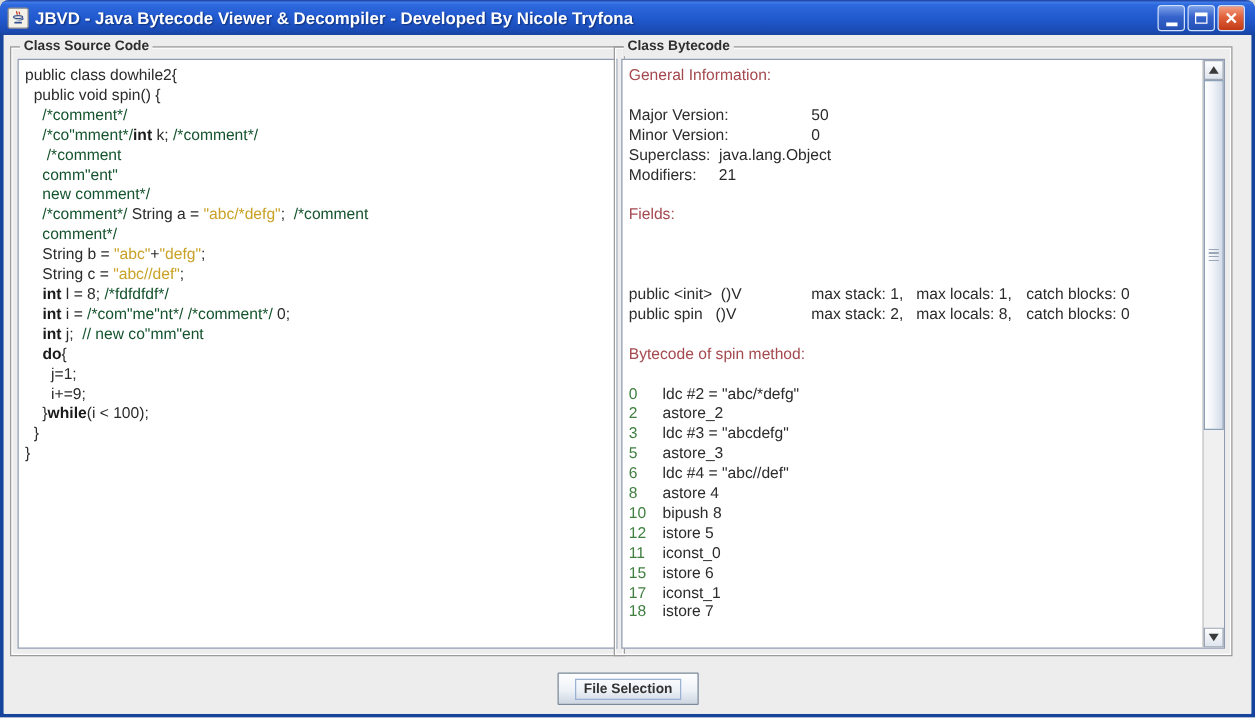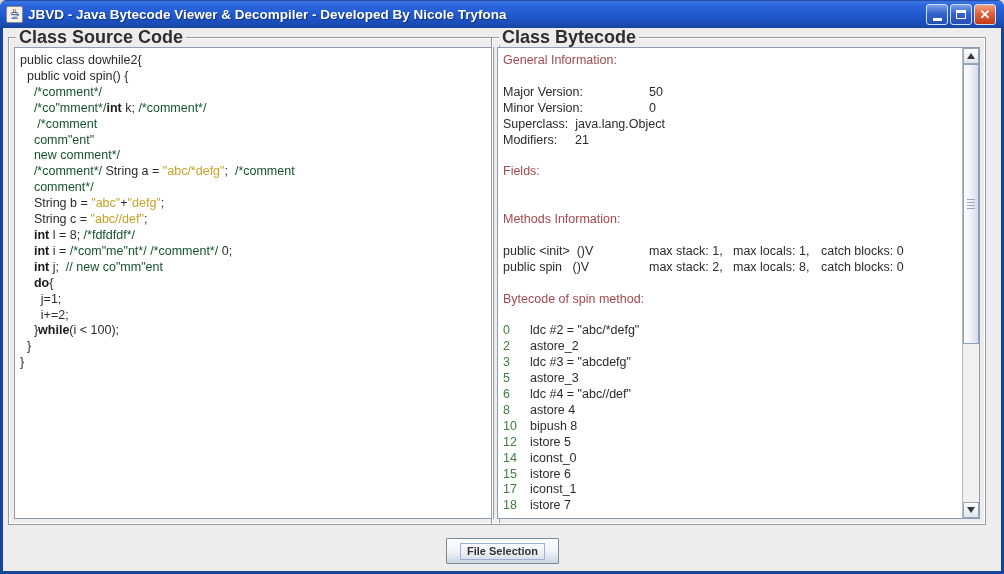--- a/index.html
+++ b/index.html
@@ -37,21 +37,21 @@
   .win-btn.blue { background: linear-gradient(180deg, #7da1ea 0%, #3563cc 45%, #2450b4 100%); }
   .win-btn.red  { background: linear-gradient(180deg, #f2a083 0%, #e1613a 45%, #c23a17 100%); }
   .glyph-min { width: 9px; height: 3px; background: #fff; margin-top: 10px; }
   .glyph-max { width: 10px; height: 9px; border: 1px solid #fff; border-top: 3px solid #fff; }
   .glyph-close { color: #fff; font-weight: bold; font-size: 13px; line-height: 1; }
   
   .content { position: absolute; top: 28px; left: 0; right: 0; bottom: 0; background: #EDEDED; }
   .titled-panel { position: absolute; border: 1px solid #9b9b9b; box-shadow: 1px 1px 0 #ffffff inset, -1px -1px 0 #ffffff inset; }
   .panel-title {
     position: absolute; top: -8px; left: 7px; background: #EDEDED; padding: 0 3px;
-    font-weight: bold; font-size: 18px; color: #2e2e2e; line-height: 15px;
+    font-weight: bold; font-size: 11px; color: #2e2e2e; line-height: 15px;
   }
   .panel-source   { left: 5px;  top: 9px; width: 492px; height: 488px; }
   .panel-bytecode { left: 488px; top: 9px; width: 495px; height: 488px; }
   .white-area {
     position: absolute; left: 5px; right: 5px; top: 9px; bottom: 5px;
     background: #ffffff; border: 1px solid #8e9bb0; display: flex;
   }
   .text-pane { flex: 1 1 auto; overflow: hidden; padding: 5px 4px 20px 5px; }
   .tline { white-space: pre; font-size: 12.5px; line-height: 15.9px; color: #1a1a1a; }
   .seg-kw  { font-weight: bold; color: #1a1a1a; }
@@ -134,21 +134,21 @@
             <div class="tline"><span class="seg-cm">    new comment*/</span></div>
             <div class="tline"><span class="seg-cm">    /*comment*/</span><span class="seg-code"> String a = </span><span class="seg-str">"abc/*defg"</span><span class="seg-code">;  </span><span class="seg-cm">/*comment</span></div>
             <div class="tline"><span class="seg-cm">    comment*/</span></div>
             <div class="tline"><span class="seg-code">    String b = </span><span class="seg-str">"abc"</span><span class="seg-code">+</span><span class="seg-str">"defg"</span><span class="seg-code">;</span></div>
             <div class="tline"><span class="seg-code">    String c = </span><span class="seg-str">"abc//def"</span><span class="seg-code">;</span></div>
             <div class="tline"><span class="seg-code">    </span><span class="seg-kw">int</span><span class="seg-code"> l = 8; </span><span class="seg-cm">/*fdfdfdf*/</span></div>
             <div class="tline"><span class="seg-code">    </span><span class="seg-kw">int</span><span class="seg-code"> i = </span><span class="seg-cm">/*com"me"nt*/</span><span class="seg-code"> </span><span class="seg-cm">/*comment*/</span><span class="seg-code"> 0;</span></div>
             <div class="tline"><span class="seg-code">    </span><span class="seg-kw">int</span><span class="seg-code"> j;  </span><span class="seg-cm">// new co"mm"ent</span></div>
             <div class="tline"><span class="seg-code">    </span><span class="seg-kw">do</span><span class="seg-code">{</span></div>
             <div class="tline"><span class="seg-code">      j=1;</span></div>
-            <div class="tline"><span class="seg-code">      i+=2;</span></div>
+            <div class="tline"><span class="seg-code">      i+=9;</span></div>
             <div class="tline"><span class="seg-code">    }</span><span class="seg-kw">while</span><span class="seg-code">(i &lt; 100);</span></div>
             <div class="tline"><span class="seg-code">  }</span></div>
             <div class="tline"><span class="seg-code">}</span></div>
           </div>
       </div>
     </div>
 
     <div class="titled-panel panel-bytecode">
       <div class="panel-title">Class Bytecode</div>
       <div class="white-area">
@@ -156,36 +156,35 @@
             <div class="tline"><span class="seg-hdr">General Information:</span></div>
             <div class="tline">&nbsp;</div>
             <div class="tline"><span class="seg-code" style="display: inline-block; width: 146px;">Major Version:</span><span class="seg-code">50</span></div>
             <div class="tline"><span class="seg-code" style="display: inline-block; width: 146px;">Minor Version:</span><span class="seg-code">0</span></div>
             <div class="tline"><span class="seg-code">Superclass:  java.lang.Object</span></div>
             <div class="tline"><span class="seg-code" style="display: inline-block; width: 72px;">Modifiers:</span><span class="seg-code">21</span></div>
             <div class="tline">&nbsp;</div>
             <div class="tline"><span class="seg-hdr">Fields:</span></div>
             <div class="tline">&nbsp;</div>
             <div class="tline">&nbsp;</div>
-            <div class="tline"><span class="seg-hdr">Methods Information:</span></div>
             <div class="tline">&nbsp;</div>
             <div class="tline"><span class="seg-code" style="display: inline-block; width: 146px;">public &lt;init&gt;  ()V</span><span class="seg-code" style="display: inline-block; width: 84px;">max stack: 1,</span><span class="seg-code" style="display: inline-block; width: 88px;">max locals: 1,</span><span class="seg-code">catch blocks: 0</span></div>
             <div class="tline"><span class="seg-code" style="display: inline-block; width: 146px;">public spin   ()V</span><span class="seg-code" style="display: inline-block; width: 84px;">max stack: 2,</span><span class="seg-code" style="display: inline-block; width: 88px;">max locals: 8,</span><span class="seg-code">catch blocks: 0</span></div>
             <div class="tline">&nbsp;</div>
             <div class="tline"><span class="seg-hdr">Bytecode of spin method:</span></div>
             <div class="tline">&nbsp;</div>
             <div class="tline"><span class="seg-off" style="display: inline-block; width: 27px;">0</span><span class="seg-code">ldc #2 = "abc/*defg"</span></div>
             <div class="tline"><span class="seg-off" style="display: inline-block; width: 27px;">2</span><span class="seg-code">astore_2</span></div>
             <div class="tline"><span class="seg-off" style="display: inline-block; width: 27px;">3</span><span class="seg-code">ldc #3 = "abcdefg"</span></div>
             <div class="tline"><span class="seg-off" style="display: inline-block; width: 27px;">5</span><span class="seg-code">astore_3</span></div>
             <div class="tline"><span class="seg-off" style="display: inline-block; width: 27px;">6</span><span class="seg-code">ldc #4 = "abc//def"</span></div>
             <div class="tline"><span class="seg-off" style="display: inline-block; width: 27px;">8</span><span class="seg-code">astore 4</span></div>
             <div class="tline"><span class="seg-off" style="display: inline-block; width: 27px;">10</span><span class="seg-code">bipush 8</span></div>
             <div class="tline"><span class="seg-off" style="display: inline-block; width: 27px;">12</span><span class="seg-code">istore 5</span></div>
-            <div class="tline"><span class="seg-off" style="display: inline-block; width: 27px;">14</span><span class="seg-code">iconst_0</span></div>
+            <div class="tline"><span class="seg-off" style="display: inline-block; width: 27px;">11</span><span class="seg-code">iconst_0</span></div>
             <div class="tline"><span class="seg-off" style="display: inline-block; width: 27px;">15</span><span class="seg-code">istore 6</span></div>
             <div class="tline"><span class="seg-off" style="display: inline-block; width: 27px;">17</span><span class="seg-code">iconst_1</span></div>
             <div class="tline"><span class="seg-off" style="display: inline-block; width: 27px;">18</span><span class="seg-code">istore 7</span></div>
           </div>
         <div class="vscrollbar">
           <div class="sb-btn">
               <div class="tri-up"></div>
             </div>
           <div class="sb-track">
             <div class="sb-thumb">

